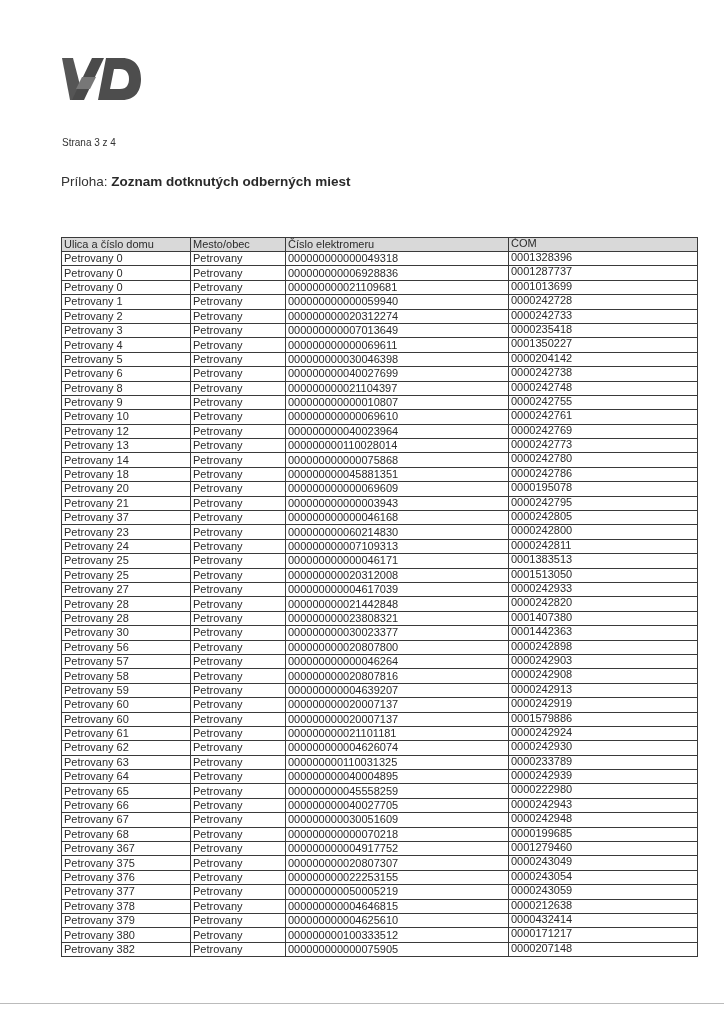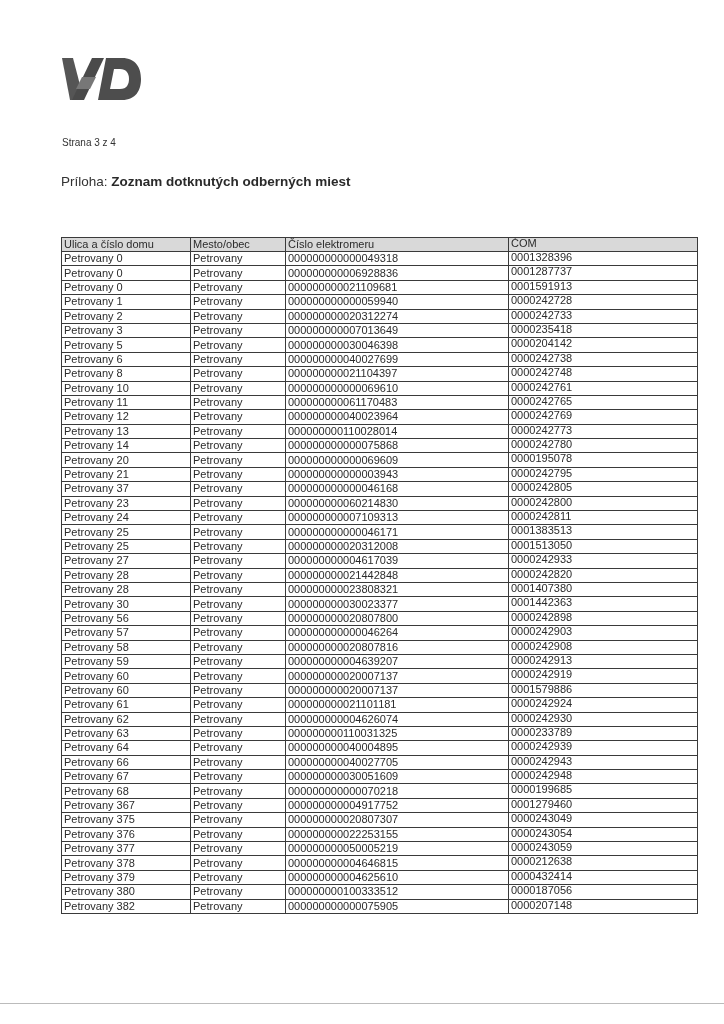--- a/index.html
+++ b/index.html
@@ -73,89 +73,101 @@
       <tr>
         <td>Petrovany 0</td>
         <td>Petrovany</td>
         <td>000000000006928836</td>
         <td class="com">0001287737</td>
       </tr>
       <tr>
         <td>Petrovany 0</td>
         <td>Petrovany</td>
         <td>000000000021109681</td>
-        <td class="com">0001591913</td>
+        <td class="com">0001013699</td>
       </tr>
       <tr>
         <td>Petrovany 1</td>
         <td>Petrovany</td>
         <td>000000000000059940</td>
         <td class="com">0000242728</td>
       </tr>
       <tr>
         <td>Petrovany 2</td>
         <td>Petrovany</td>
         <td>000000000020312274</td>
         <td class="com">0000242733</td>
       </tr>
       <tr>
         <td>Petrovany 3</td>
         <td>Petrovany</td>
         <td>000000000007013649</td>
         <td class="com">0000235418</td>
       </tr>
       <tr>
+        <td>Petrovany 4</td>
+        <td>Petrovany</td>
+        <td>000000000000069611</td>
+        <td class="com">0001350227</td>
+      </tr>
+      <tr>
         <td>Petrovany 5</td>
         <td>Petrovany</td>
         <td>000000000030046398</td>
         <td class="com">0000204142</td>
       </tr>
       <tr>
         <td>Petrovany 6</td>
         <td>Petrovany</td>
         <td>000000000040027699</td>
         <td class="com">0000242738</td>
       </tr>
       <tr>
         <td>Petrovany 8</td>
         <td>Petrovany</td>
         <td>000000000021104397</td>
         <td class="com">0000242748</td>
       </tr>
       <tr>
+        <td>Petrovany 9</td>
+        <td>Petrovany</td>
+        <td>000000000000010807</td>
+        <td class="com">0000242755</td>
+      </tr>
+      <tr>
         <td>Petrovany 10</td>
         <td>Petrovany</td>
         <td>000000000000069610</td>
         <td class="com">0000242761</td>
       </tr>
       <tr>
-        <td>Petrovany 11</td>
-        <td>Petrovany</td>
-        <td>000000000061170483</td>
-        <td class="com">0000242765</td>
-      </tr>
-      <tr>
         <td>Petrovany 12</td>
         <td>Petrovany</td>
         <td>000000000040023964</td>
         <td class="com">0000242769</td>
       </tr>
       <tr>
         <td>Petrovany 13</td>
         <td>Petrovany</td>
         <td>000000000110028014</td>
         <td class="com">0000242773</td>
       </tr>
       <tr>
         <td>Petrovany 14</td>
         <td>Petrovany</td>
         <td>000000000000075868</td>
         <td class="com">0000242780</td>
       </tr>
       <tr>
+        <td>Petrovany 18</td>
+        <td>Petrovany</td>
+        <td>000000000045881351</td>
+        <td class="com">0000242786</td>
+      </tr>
+      <tr>
         <td>Petrovany 20</td>
         <td>Petrovany</td>
         <td>000000000000069609</td>
         <td class="com">0000195078</td>
       </tr>
       <tr>
         <td>Petrovany 21</td>
         <td>Petrovany</td>
         <td>000000000000003943</td>
         <td class="com">0000242795</td>
@@ -268,20 +280,26 @@
         <td>000000000110031325</td>
         <td class="com">0000233789</td>
       </tr>
       <tr>
         <td>Petrovany 64</td>
         <td>Petrovany</td>
         <td>000000000040004895</td>
         <td class="com">0000242939</td>
       </tr>
       <tr>
+        <td>Petrovany 65</td>
+        <td>Petrovany</td>
+        <td>000000000045558259</td>
+        <td class="com">0000222980</td>
+      </tr>
+      <tr>
         <td>Petrovany 66</td>
         <td>Petrovany</td>
         <td>000000000040027705</td>
         <td class="com">0000242943</td>
       </tr>
       <tr>
         <td>Petrovany 67</td>
         <td>Petrovany</td>
         <td>000000000030051609</td>
         <td class="com">0000242948</td>
@@ -325,21 +343,21 @@
       <tr>
         <td>Petrovany 379</td>
         <td>Petrovany</td>
         <td>000000000004625610</td>
         <td class="com">0000432414</td>
       </tr>
       <tr>
         <td>Petrovany 380</td>
         <td>Petrovany</td>
         <td>000000000100333512</td>
-        <td class="com">0000187056</td>
+        <td class="com">0000171217</td>
       </tr>
       <tr>
         <td>Petrovany 382</td>
         <td>Petrovany</td>
         <td>000000000000075905</td>
         <td class="com">0000207148</td>
       </tr>
     </tbody>
 </table>
 

